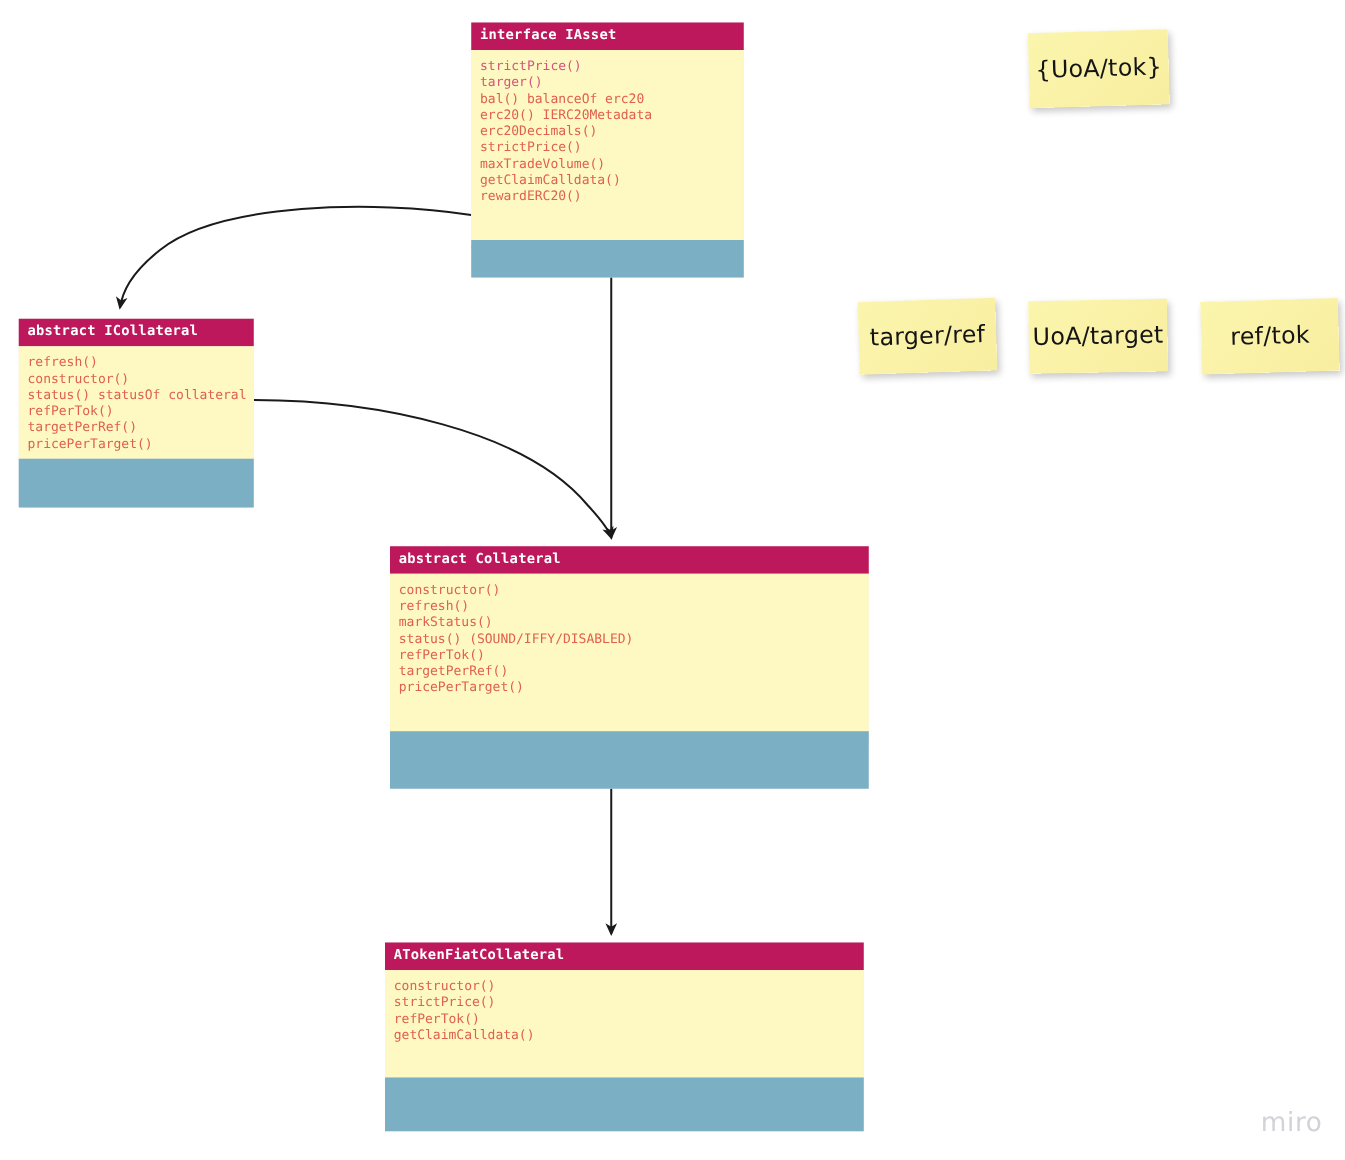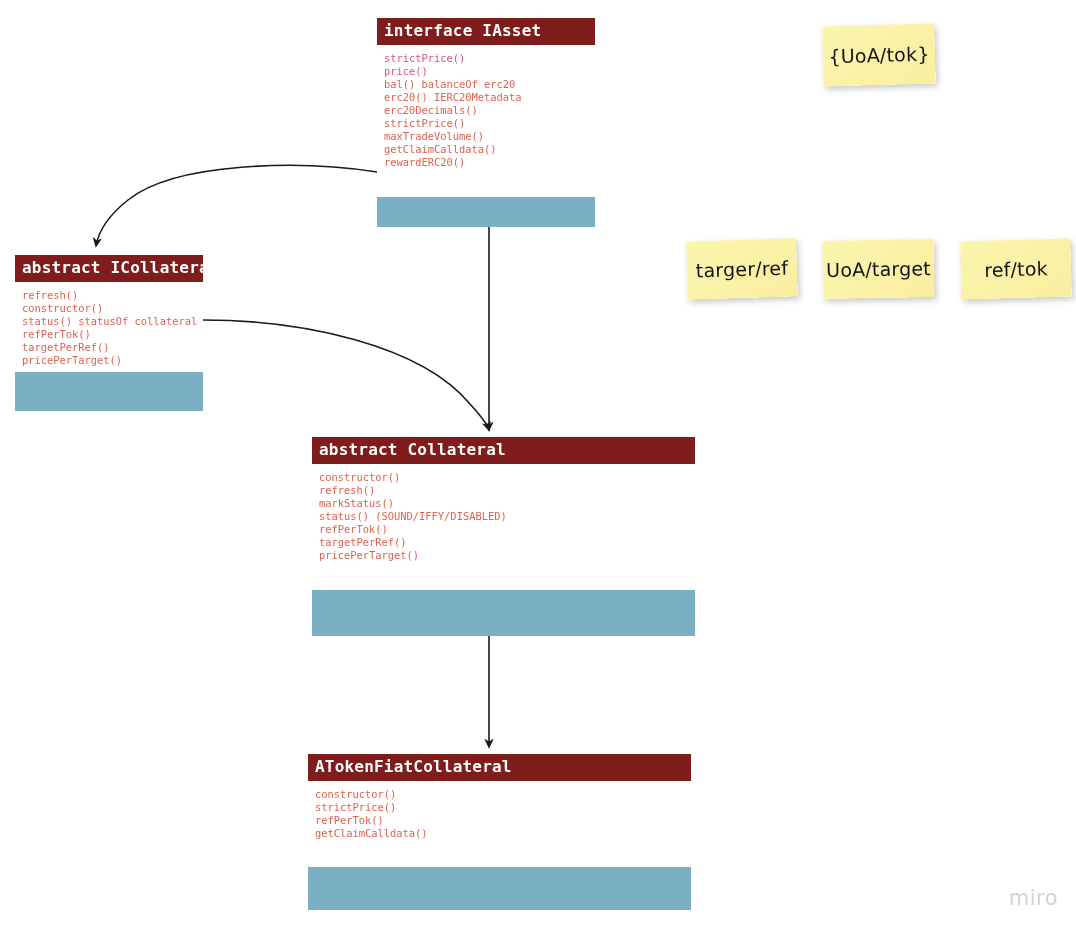--- a/index.html
+++ b/index.html
@@ -18,32 +18,32 @@
   }
 
   
   .uml-box {
     position: absolute;
     box-sizing: border-box;
     background: #e6e6e6;
     box-shadow: 0 0 0 1px rgba(255,255,255,0.0);
   }
   .uml-header {
-    background: #7f1d1d;
+    background: #be185d;
     color: #ffffff;
     font-family: "DejaVu Sans Mono", "Liberation Mono", monospace;
-    font-size: 16px;
+    font-size: 11px;
     font-weight: bold;
     letter-spacing: 0.2px;
     padding: 4px 7px 5px 7px;
     white-space: nowrap;
     line-height: 1.15;
   }
   .uml-body {
-    background: #ffffff;
+    background: #fef9c3;
     padding: 7px 7px 6px 7px;
     box-sizing: border-box;
   }
   .uml-row {
     font-family: "DejaVu Sans Mono", "Liberation Mono", monospace;
     font-size: 10.4px;
     line-height: 13px;
     color: #e0604e;
     white-space: nowrap;
   }
@@ -109,21 +109,21 @@
 
     <path d="M 203 320 C 300 320 420 344 470 404 C 482 417 487 424 489 430" fill="none" stroke="#1a1a1a" stroke-width="1.6" marker-end="url(#arrowhead)"></path>
 
     <path d="M 489 631 L 489 747" fill="none" stroke="#1a1a1a" stroke-width="1.6" marker-end="url(#arrowhead)"></path>
   </svg>
 
   <div class="uml-box" style="left:377px; top:18px; width:218px; height:204px;">
     <div class="uml-header">interface IAsset</div>
     <div class="uml-body" style="height:152px;">
       <div class="uml-row accent-pink">strictPrice()</div>
-      <div class="uml-row accent-pink">price()</div>
+      <div class="uml-row accent-pink">targer()</div>
       <div class="uml-row">bal() balanceOf erc20</div>
       <div class="uml-row">erc20() IERC20Metadata</div>
       <div class="uml-row">erc20Decimals()</div>
       <div class="uml-row">strictPrice()</div>
       <div class="uml-row">maxTradeVolume()</div>
       <div class="uml-row">getClaimCalldata()</div>
       <div class="uml-row">rewardERC20()</div>
     </div>
     <div class="uml-footer" style="height:30px;"></div>
   </div>

